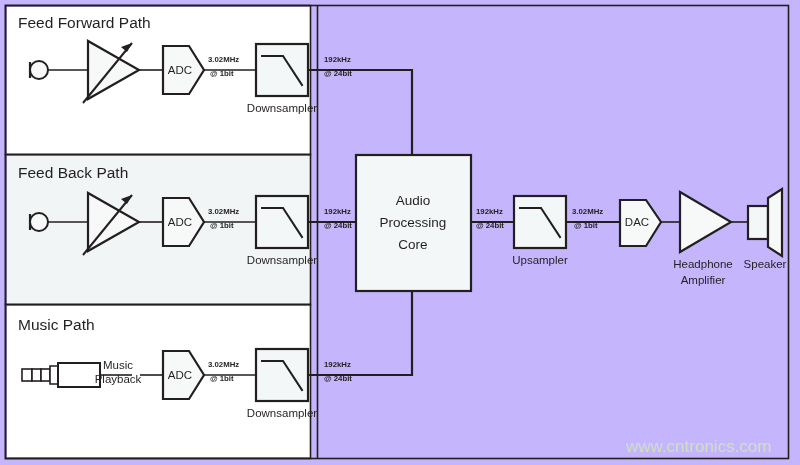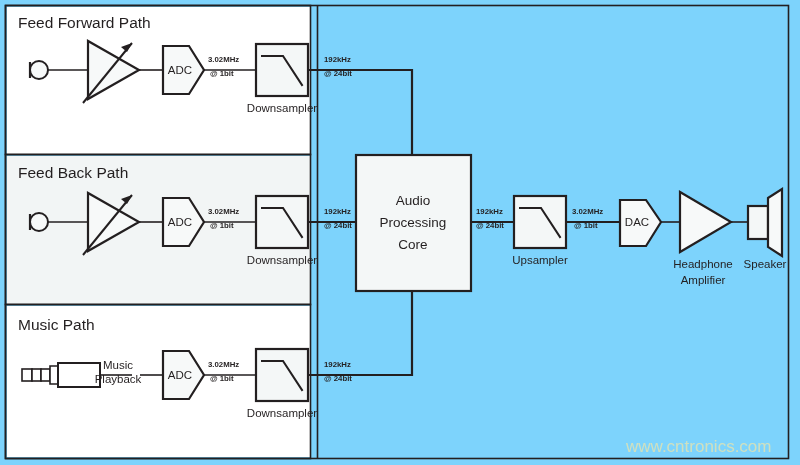--- a/index.html
+++ b/index.html
@@ -8,21 +8,21 @@
     padding: 0;
     background: #ffffff;
   }
   body {
     font-family: "Liberation Sans", "DejaVu Sans", sans-serif;
   }
   #canvas {
     position: relative;
     width: 800px;
     height: 465px;
-    background: #7dd3fc;
+    background: #c4b5fd;
     overflow: hidden;
   }
   #diagram-svg {
     position: absolute;
     top: 0;
     left: 0;
     width: 800px;
     height: 465px;
   }
   .panel-title {

